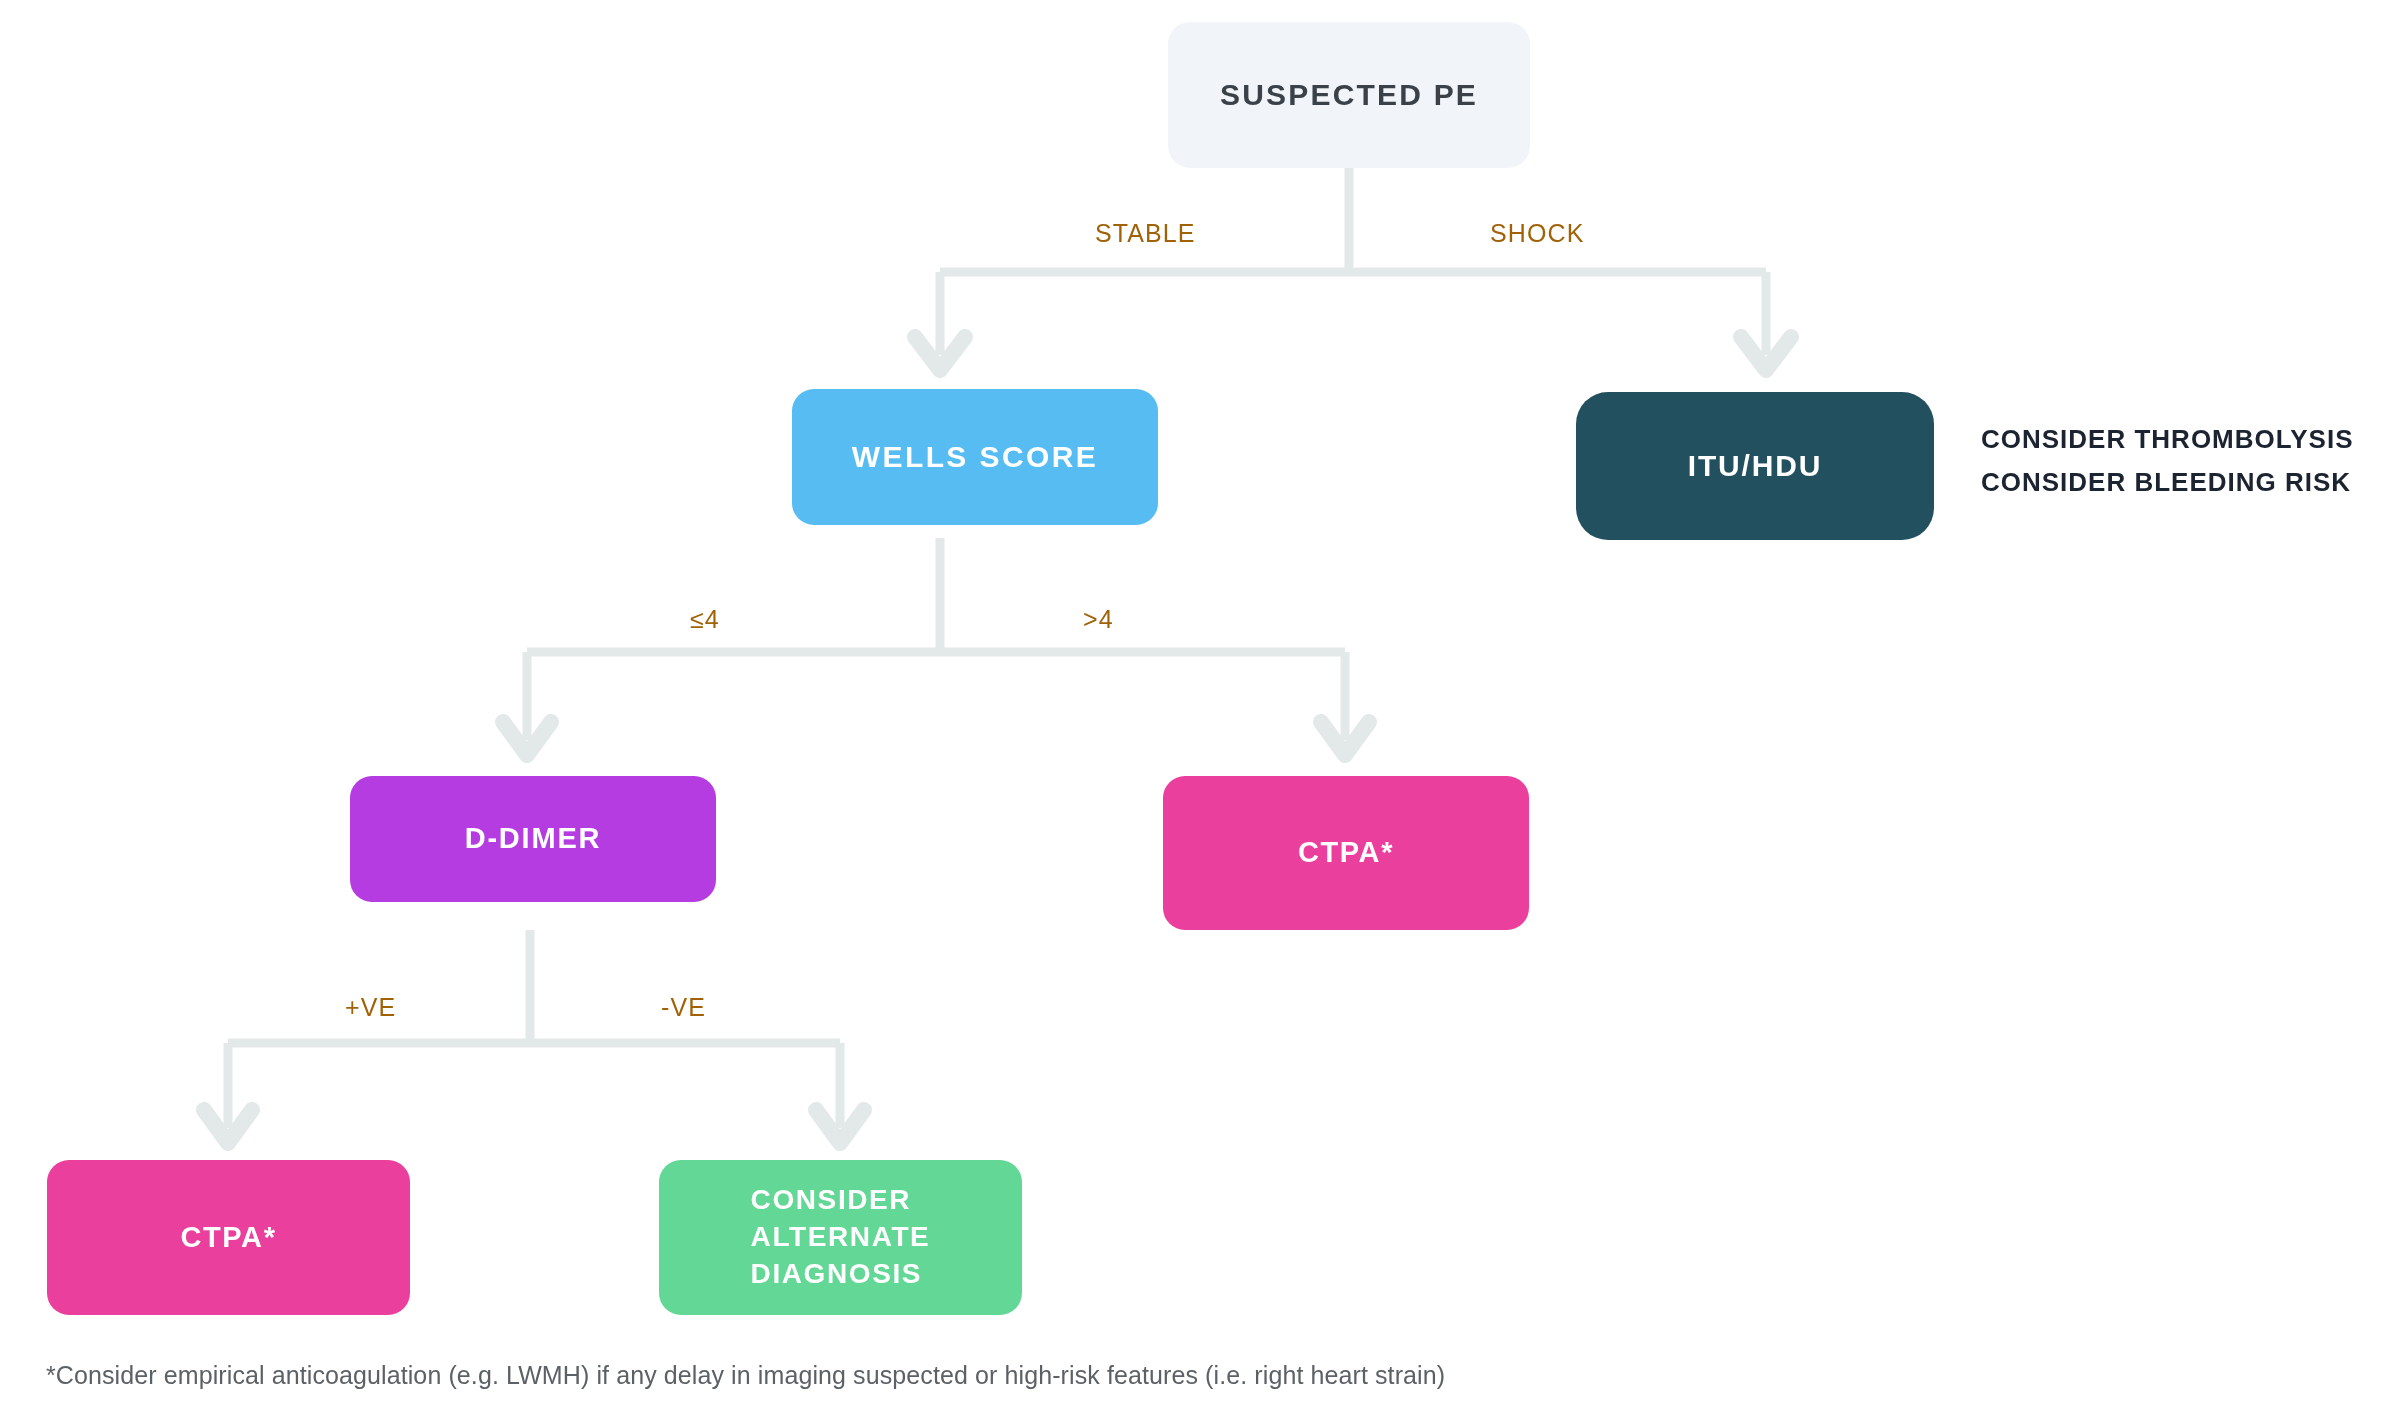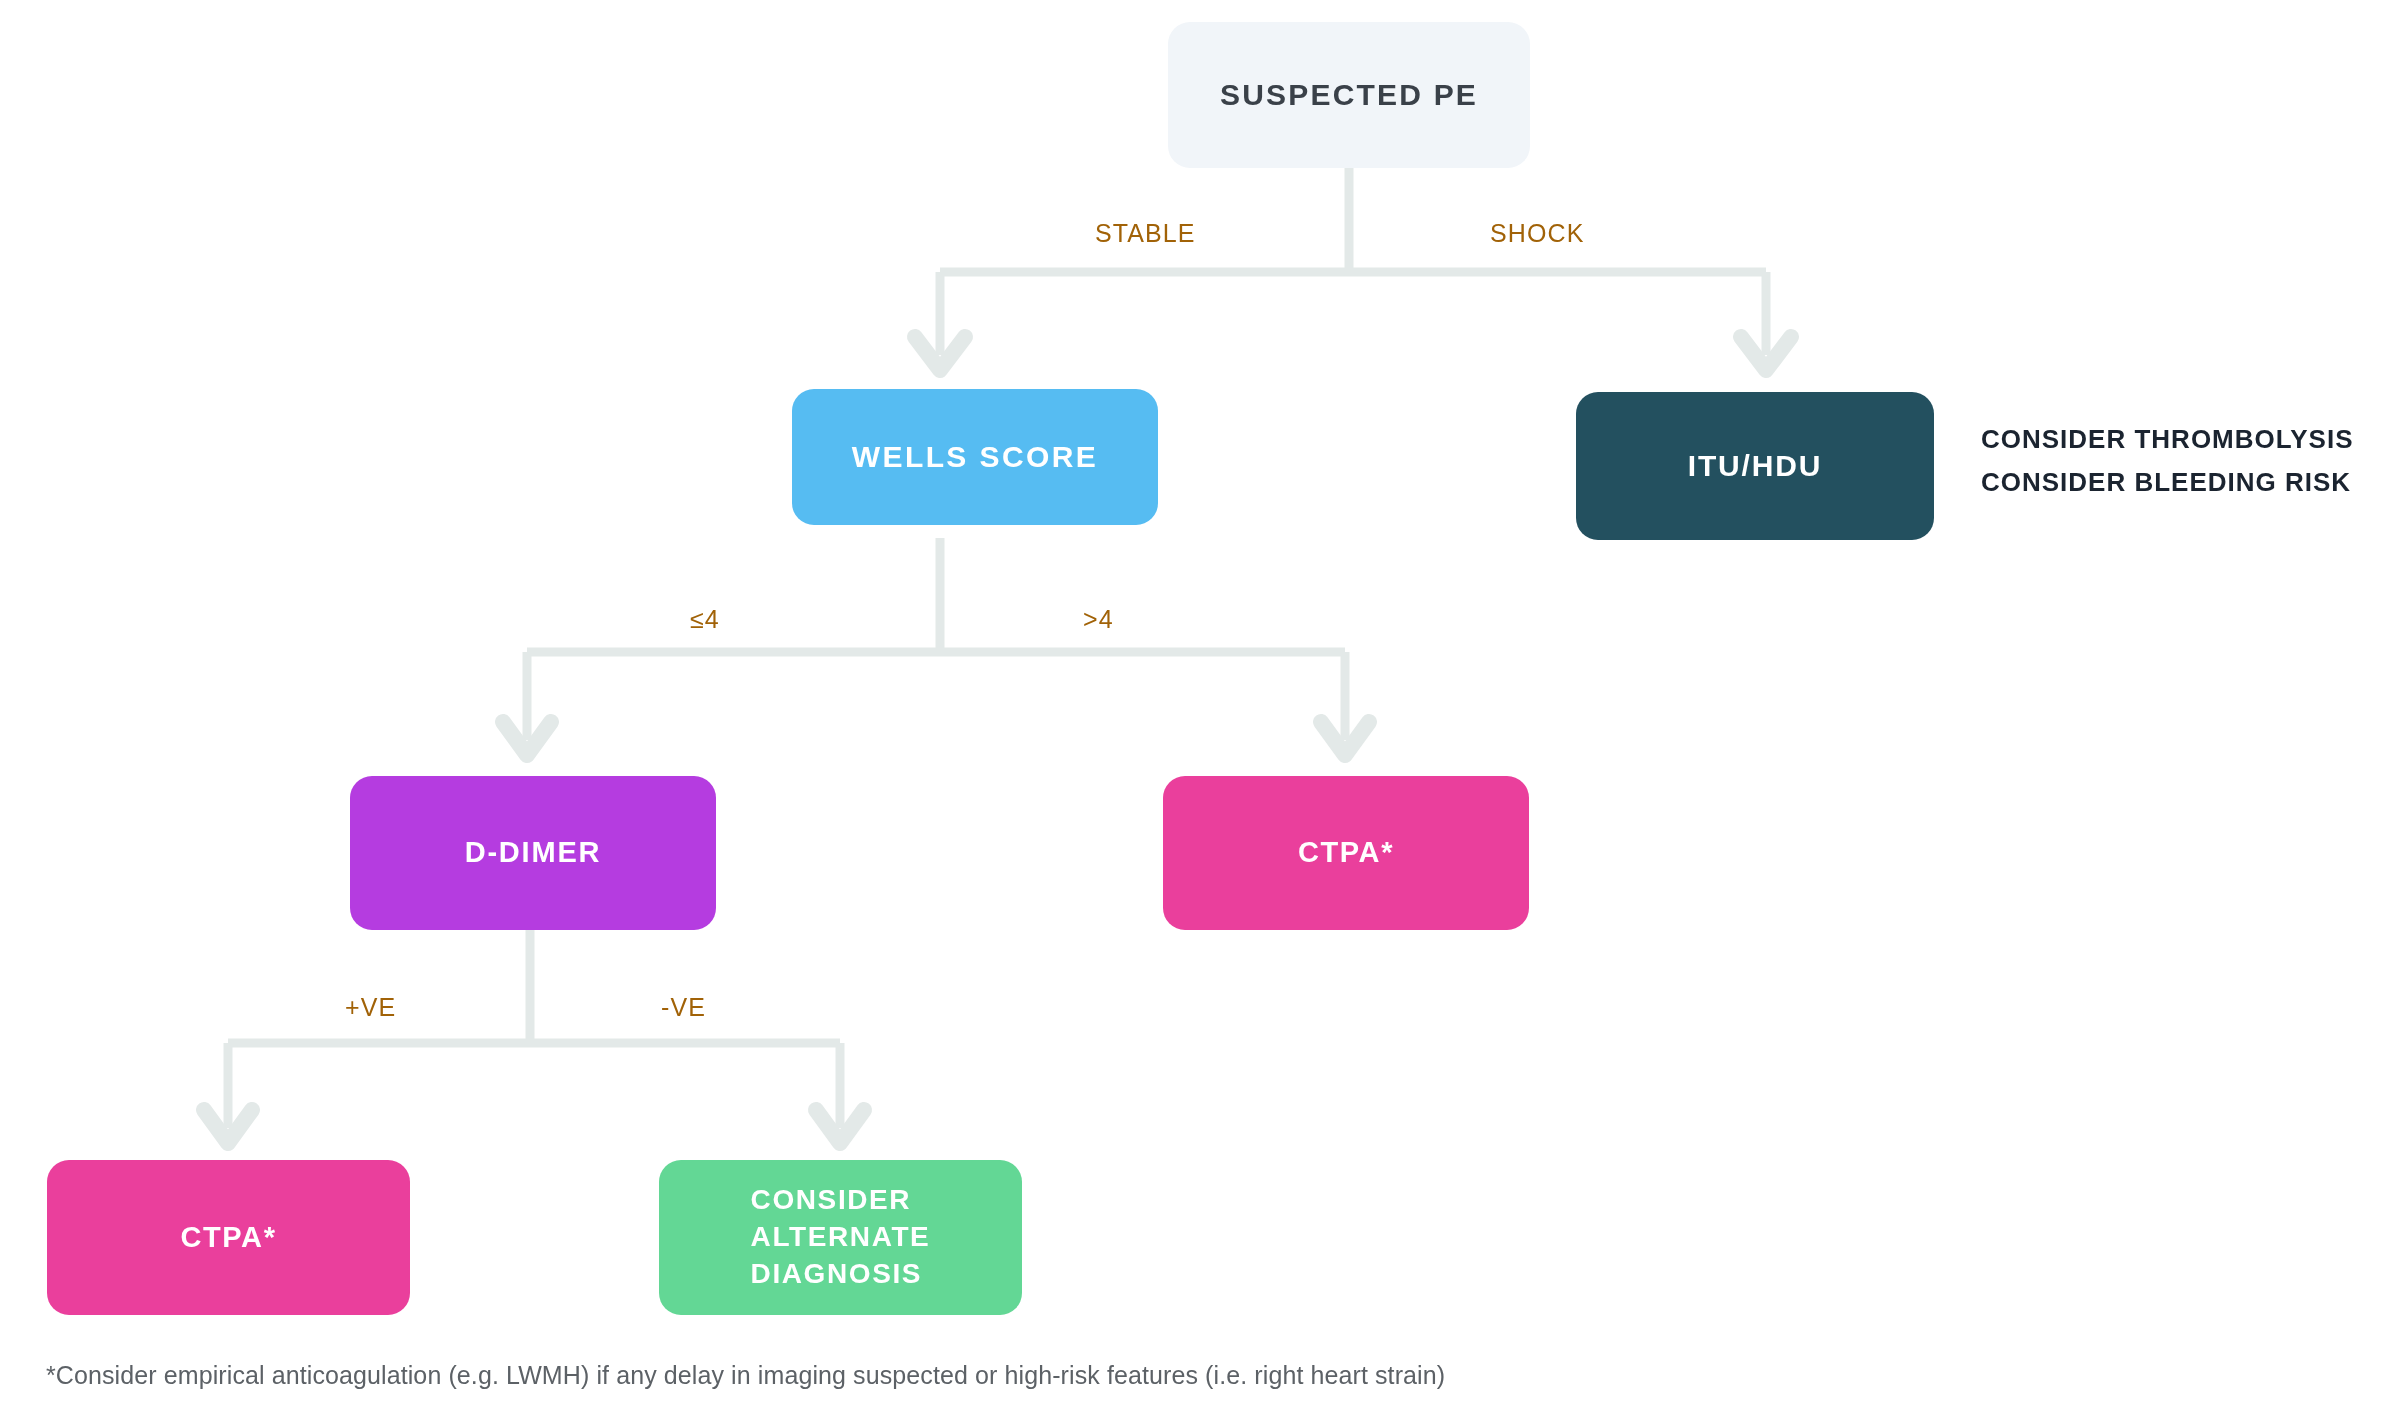--- a/index.html
+++ b/index.html
@@ -56,20 +56,21 @@
     font-weight: 700;
     font-size: 30px;
     letter-spacing: 2.4px;
   }
   .node-dark {
     background: #23505f;
     color: #ffffff;
     font-weight: 700;
     font-size: 30px;
     letter-spacing: 1.8px;
+    border-radius: 32px;
   }
   .node-purple {
     background: #b53ce0;
     color: #ffffff;
     font-weight: 700;
     font-size: 29px;
     letter-spacing: 1.8px;
   }
   .node-pink {
     background: #ea3f9c;
@@ -154,21 +155,21 @@
   </div>
 
   <div class="node node-blue" style="left:792px; top:389px; width:366px; height:136px;">
     <span class="node-label">WELLS  SCORE</span>
   </div>
 
   <div class="node node-dark" style="left:1576px; top:392px; width:358px; height:148px;">
     <span class="node-label">ITU/HDU</span>
   </div>
 
-  <div class="node node-purple" style="left:350px; top:776px; width:366px; height:154px;">
+  <div class="node node-purple" style="left:350px; top:776px; width:366px; height:126px;">
     <span class="node-label">D-DIMER</span>
   </div>
 
   <div class="node node-pink" style="left:1163px; top:776px; width:366px; height:154px;">
     <span class="node-label">CTPA*</span>
   </div>
 
   <div class="node node-pink" style="left:47px; top:1160px; width:363px; height:155px;">
     <span class="node-label">CTPA*</span>
   </div>

